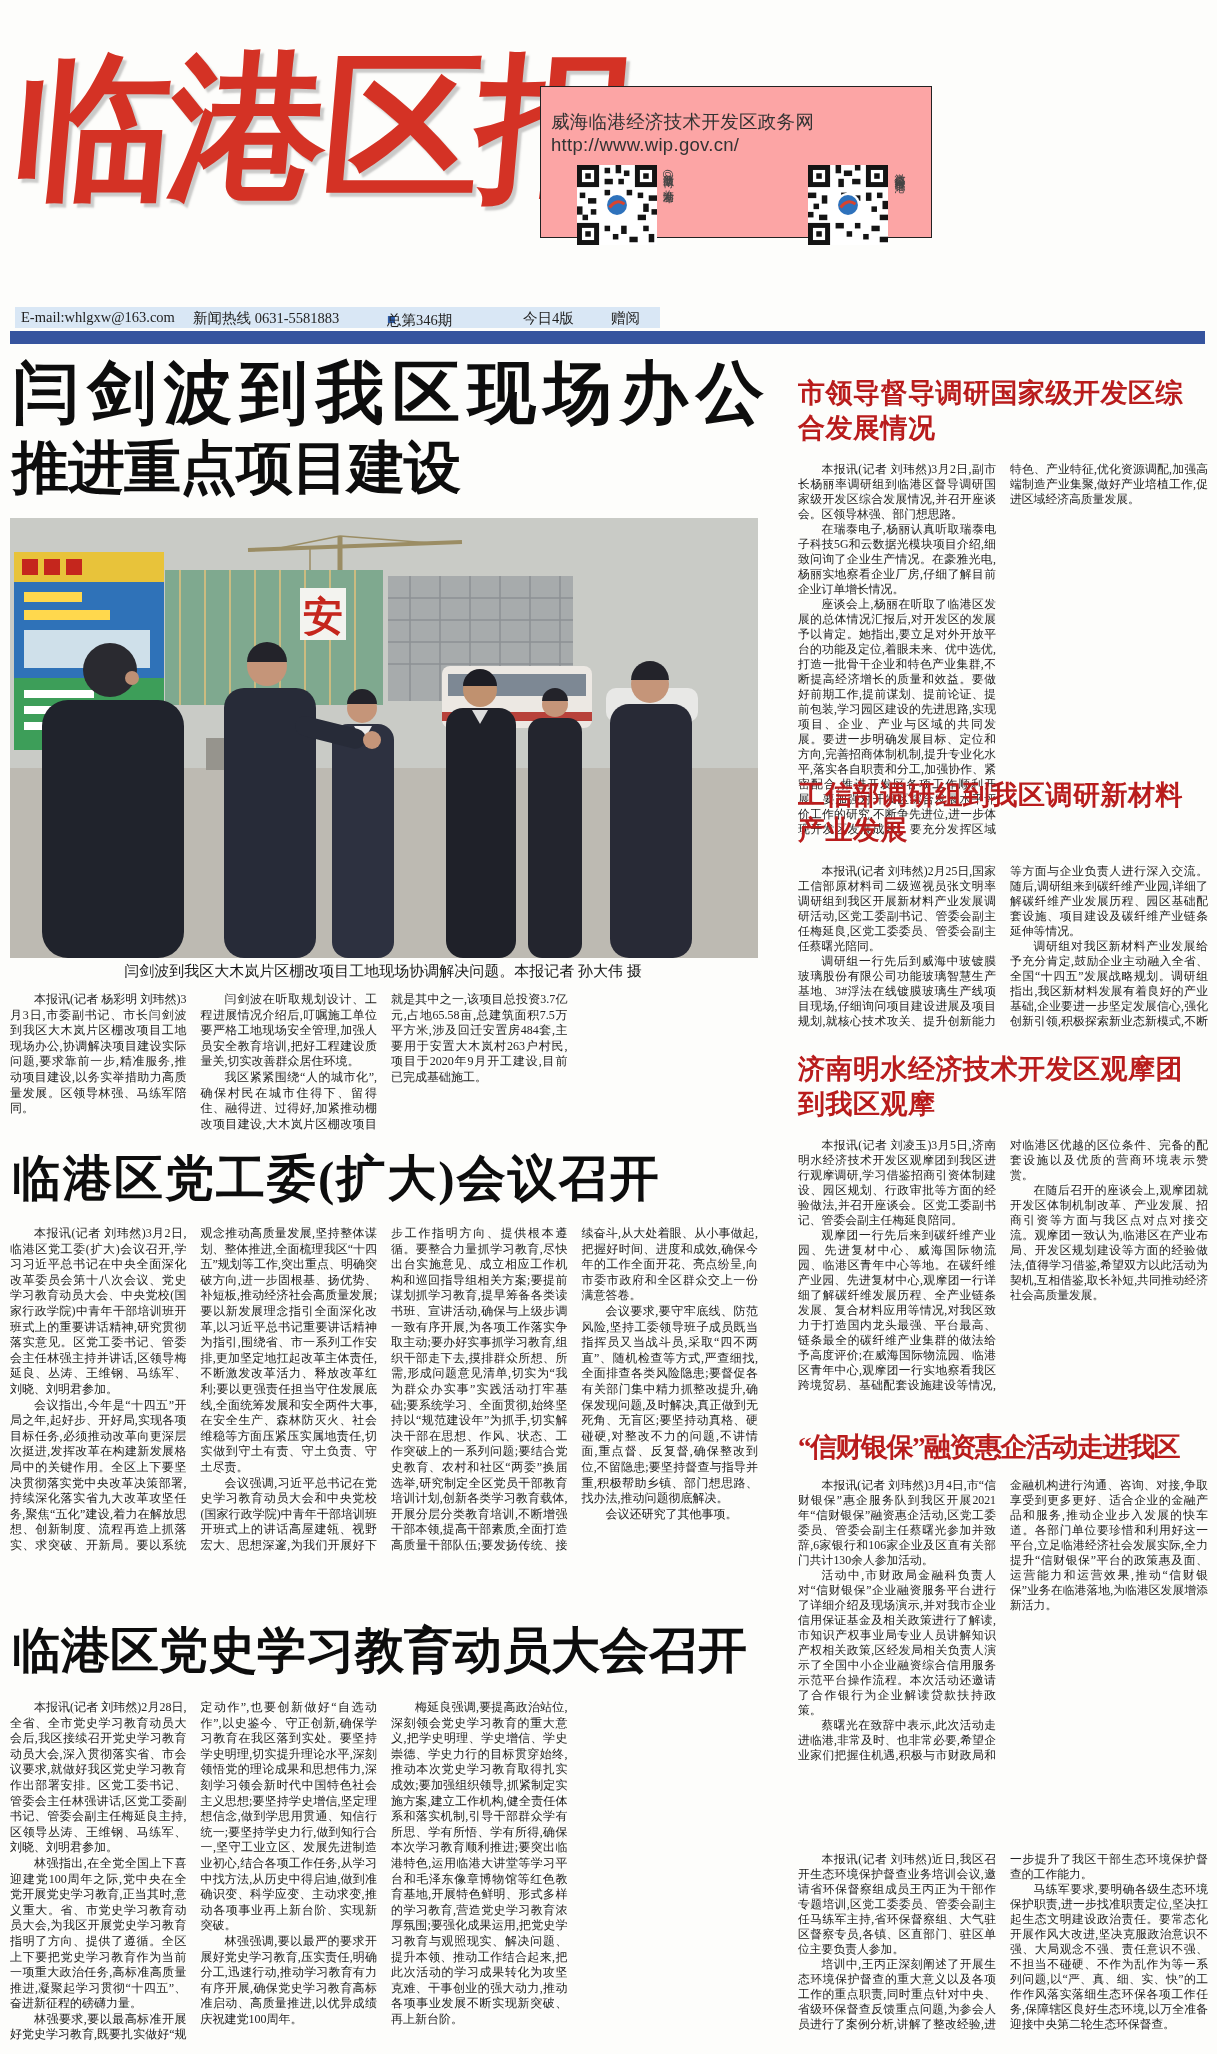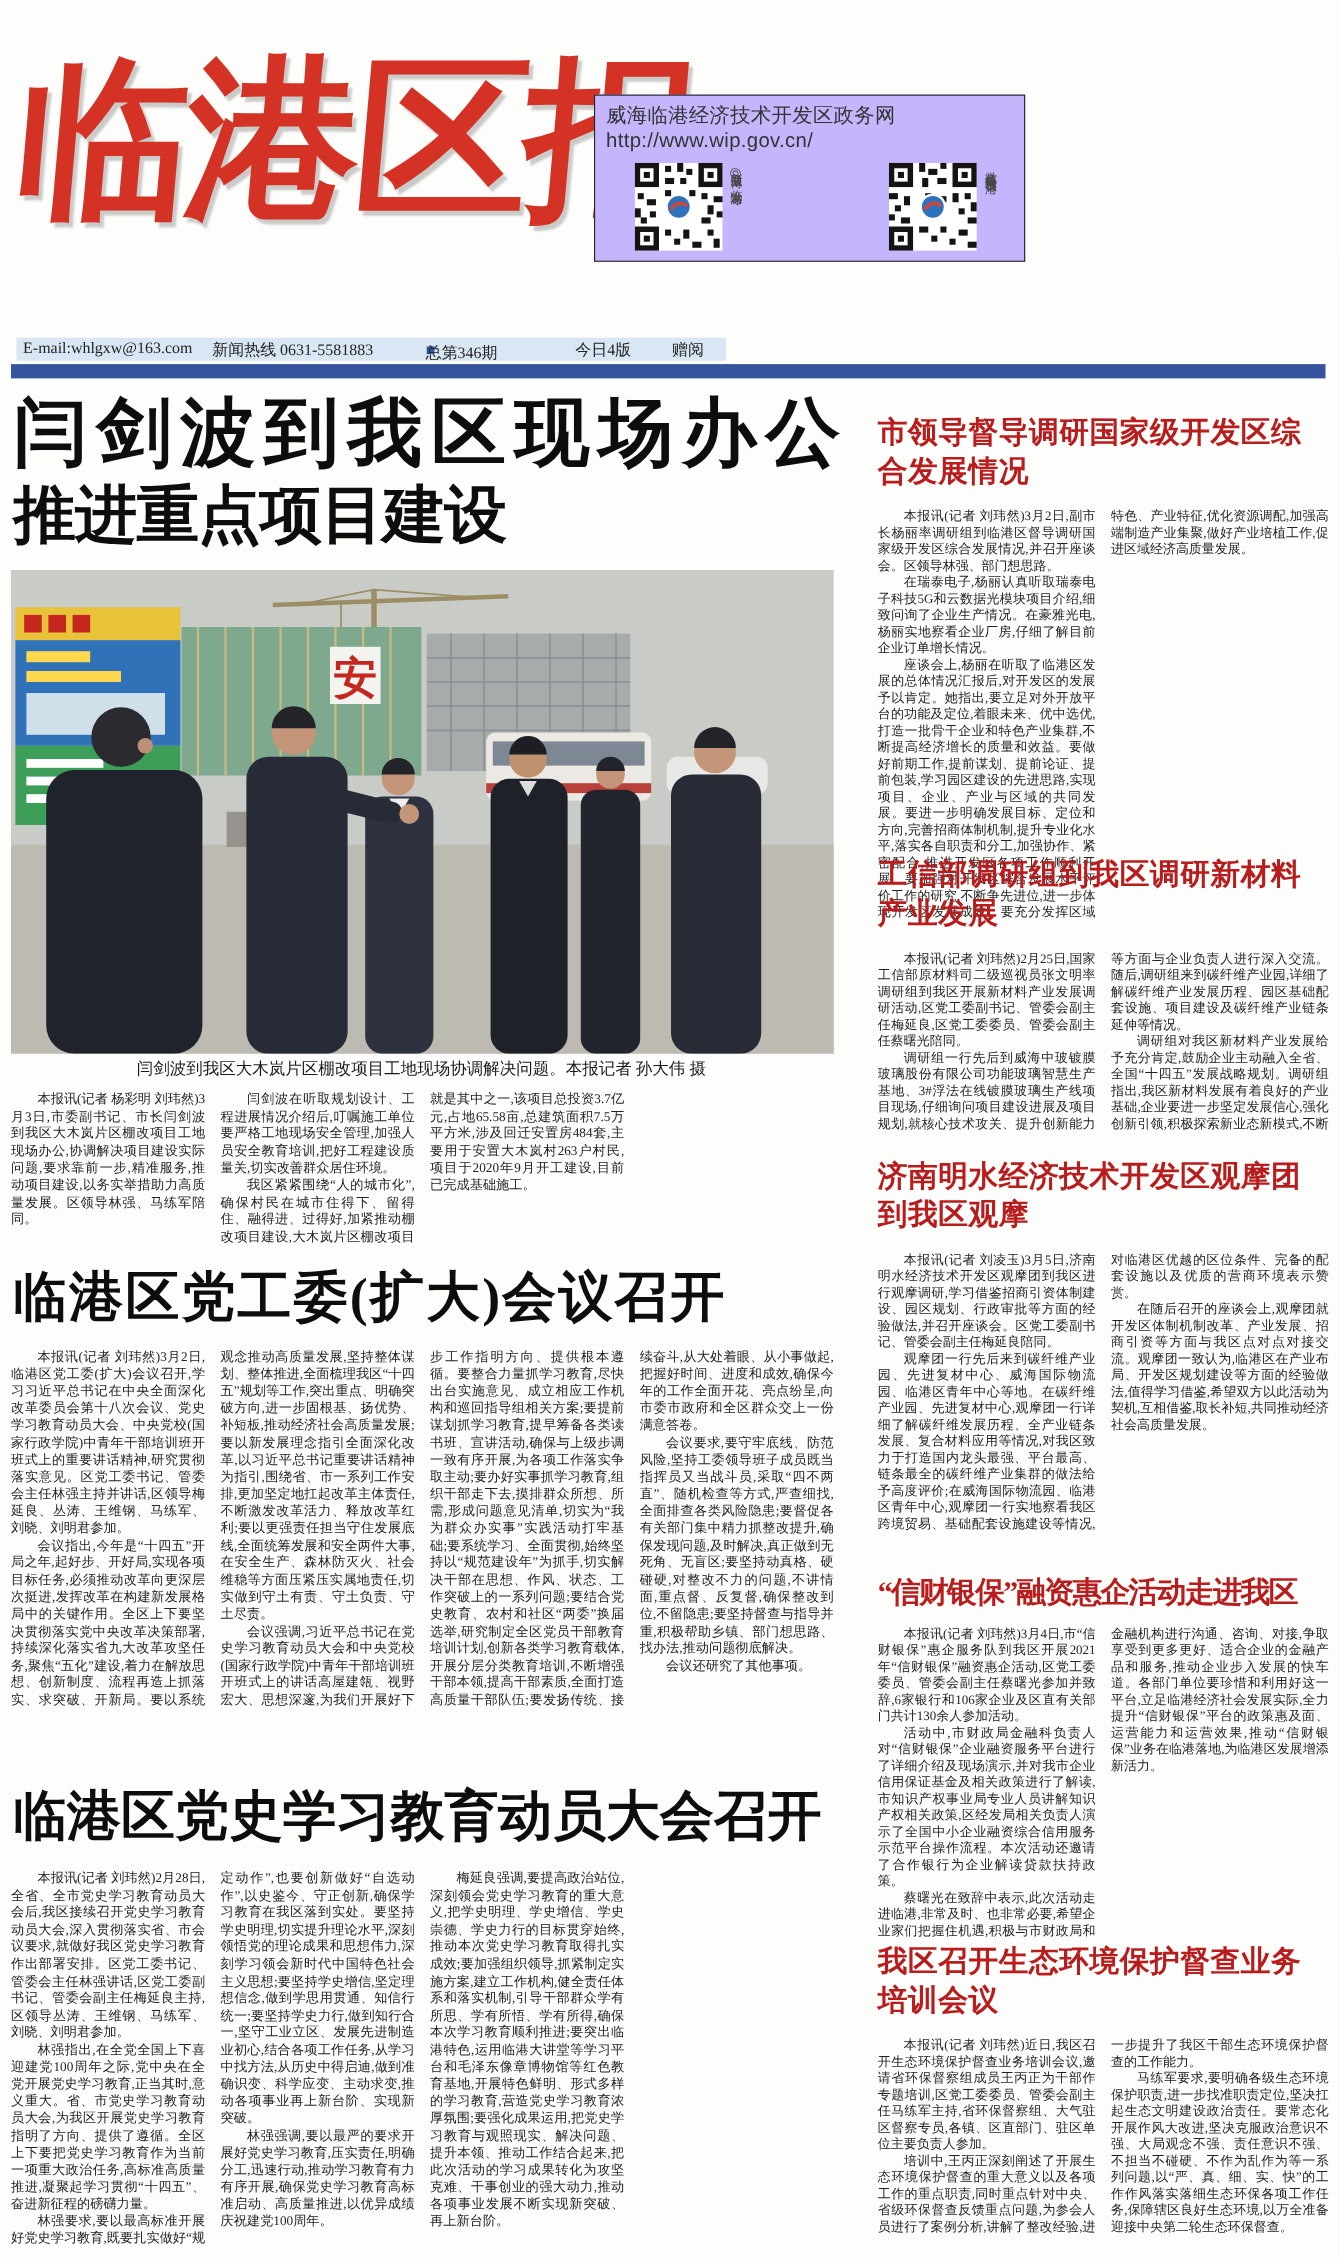--- a/index.html
+++ b/index.html
@@ -4,21 +4,21 @@
 <style>
   html,body{margin:0;padding:0;background:#e8e8e8;}
   .page{position:relative;width:1217px;height:2054px;margin:0 auto;background:#fdfdfb;
         overflow:hidden;font-family:"Liberation Serif",serif;color:#1c1c1c;}
   
   .masthead-title{position:absolute;left:16px;top:40px;font-size:158px;line-height:1.1;
         font-weight:bold;color:#d43225;letter-spacing:-4px;transform:skewX(-5deg);
         font-family:"DejaVu Serif","Liberation Serif",serif;
         text-shadow:4px 4px 2px rgba(140,140,140,.45);}
   .gov-box{position:absolute;left:540px;top:86px;width:392px;height:152px;border:1.5px solid #222;
-        box-sizing:border-box;padding:5px 10px 0 10px;background:#c4b5fd;}
+        box-sizing:border-box;padding:22px 10px 0 10px;background:#fca5a5;}
   .gov-site{font-size:18.5px;font-family:"Liberation Sans",sans-serif;color:#333;letter-spacing:.3px;}
   .qr-row{display:flex;justify-content:space-between;margin-top:9px;padding:0 16px 0 26px;}
   .qr-item{display:flex;gap:5px;}
   .qr{width:80px;height:80px;}
   .qr-label{writing-mode:vertical-rl;font-size:11px;line-height:1.05;letter-spacing:1px;
         font-family:"Liberation Sans",sans-serif;color:#444;}
   .info1{position:absolute;top:284px;left:20px;width:1100px;height:20px;
         font-family:"Liberation Sans",sans-serif;font-size:17px;color:#222;}
   .info1 span{position:absolute;white-space:nowrap;}
   .i-publisher{left:0;}
@@ -323,22 +323,19 @@
 
   <div class="r-col" style="top:1430px;">
     <h2 class="r-headline tight">“信财银保”融资惠企活动走进我区</h2>
   </div>
   <div class="r-col body-cols cols2" style="top:1478px;height:286px;">
       <p>本报讯(记者 刘玮然)3月4日,市“信财银保”惠企服务队到我区开展2021年“信财银保”融资惠企活动,区党工委委员、管委会副主任蔡曙光参加并致辞,6家银行和106家企业及区直有关部门共计130余人参加活动。</p>
       <p>活动中,市财政局金融科负责人对“信财银保”企业融资服务平台进行了详细介绍及现场演示,并对我市企业信用保证基金及相关政策进行了解读,市知识产权事业局专业人员讲解知识产权相关政策,区经发局相关负责人演示了全国中小企业融资综合信用服务示范平台操作流程。本次活动还邀请了合作银行为企业解读贷款扶持政策。</p>
       <p>蔡曙光在致辞中表示,此次活动走进临港,非常及时、也非常必要,希望企业家们把握住机遇,积极与市财政局和金融机构进行沟通、咨询、对接,争取享受到更多更好、适合企业的金融产品和服务,推动企业步入发展的快车道。各部门单位要珍惜和利用好这一平台,立足临港经济社会发展实际,全力提升“信财银保”平台的政策惠及面、运营能力和运营效果,推动“信财银保”业务在临港落地,为临港区发展增添新活力。</p>
     </div>
 
-  <div class="r-col" style="top:1766px;">
-    <h2 class="r-headline">我区召开生态环境保护督查业务培训会议</h2>
-  </div>
   <div class="r-col body-cols cols2" style="top:1852px;height:202px;">
       <p>本报讯(记者 刘玮然)近日,我区召开生态环境保护督查业务培训会议,邀请省环保督察组成员王丙正为干部作专题培训,区党工委委员、管委会副主任马练军主持,省环保督察组、大气驻区督察专员,各镇、区直部门、驻区单位主要负责人参加。</p>
       <p>培训中,王丙正深刻阐述了开展生态环境保护督查的重大意义以及各项工作的重点职责,同时重点针对中央、省级环保督查反馈重点问题,为参会人员进行了案例分析,讲解了整改经验,进一步提升了我区干部生态环境保护督查的工作能力。</p>
       <p>马练军要求,要明确各级生态环境保护职责,进一步找准职责定位,坚决扛起生态文明建设政治责任。要常态化开展作风大改进,坚决克服政治意识不强、大局观念不强、责任意识不强、不担当不碰硬、不作为乱作为等一系列问题,以“严、真、细、实、快”的工作作风落实落细生态环保各项工作任务,保障辖区良好生态环境,以万全准备迎接中央第二轮生态环保督查。</p>
     </div>
 
 </div>
 
 </body></html>

